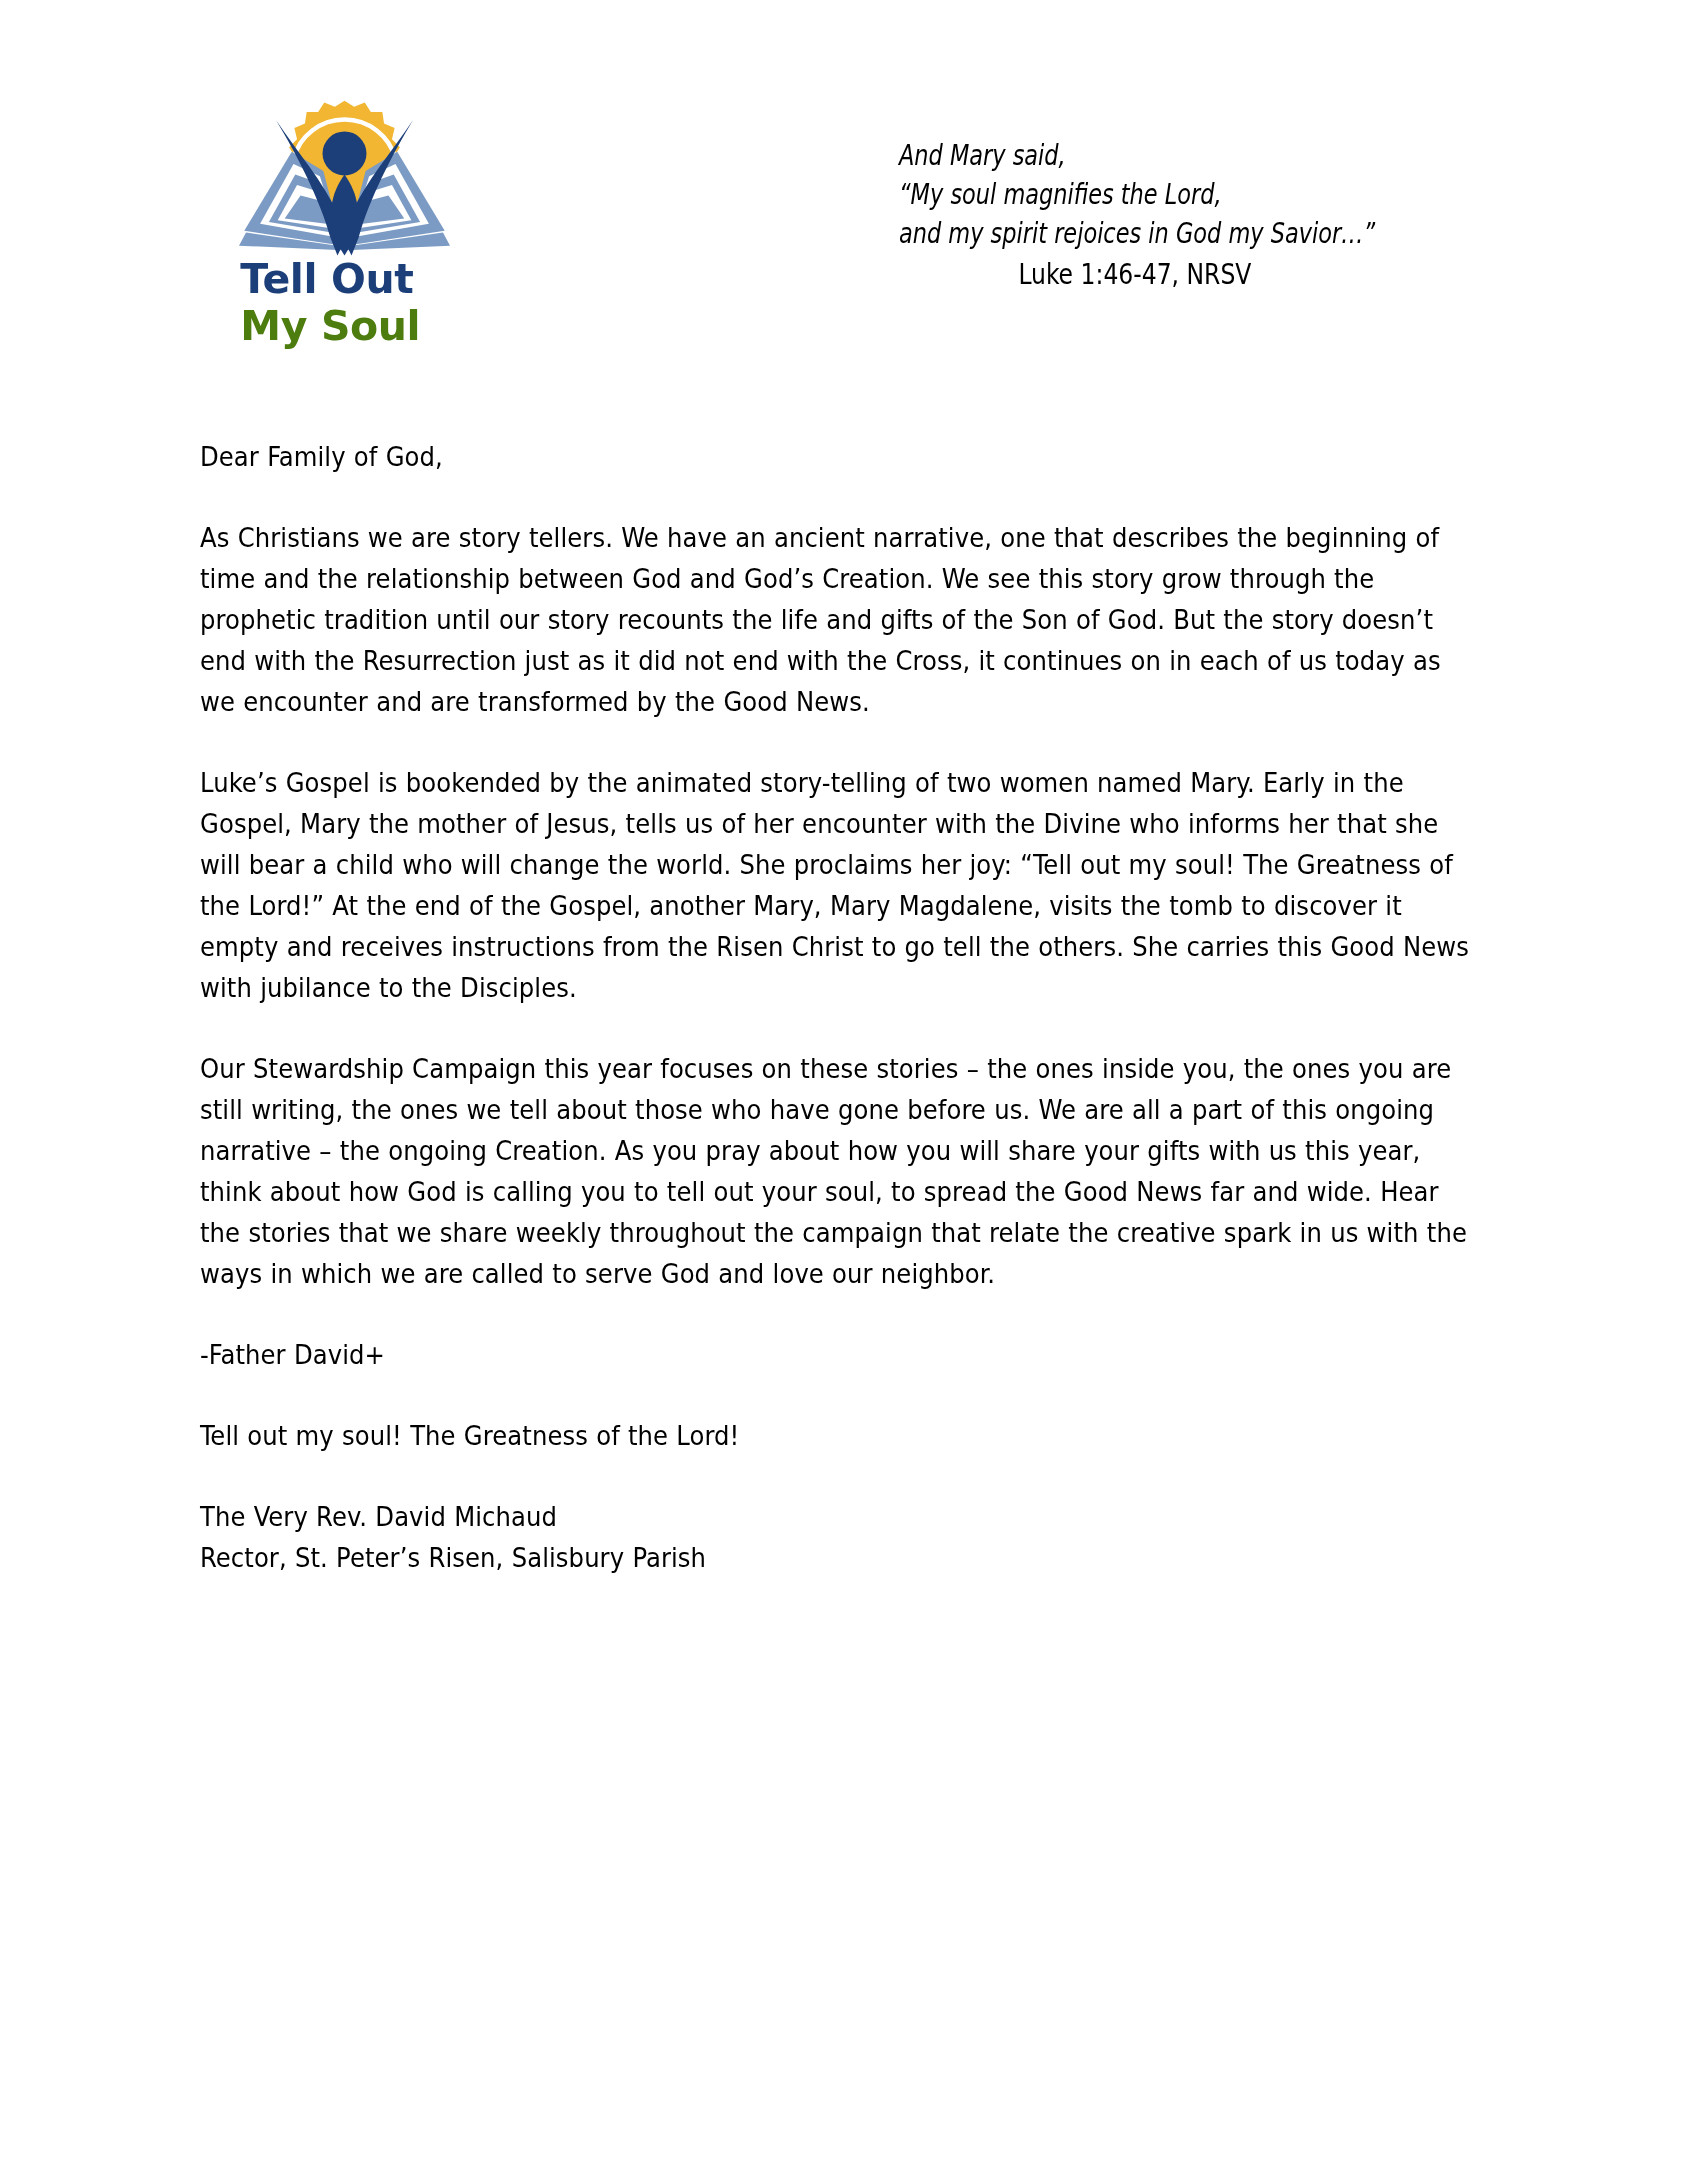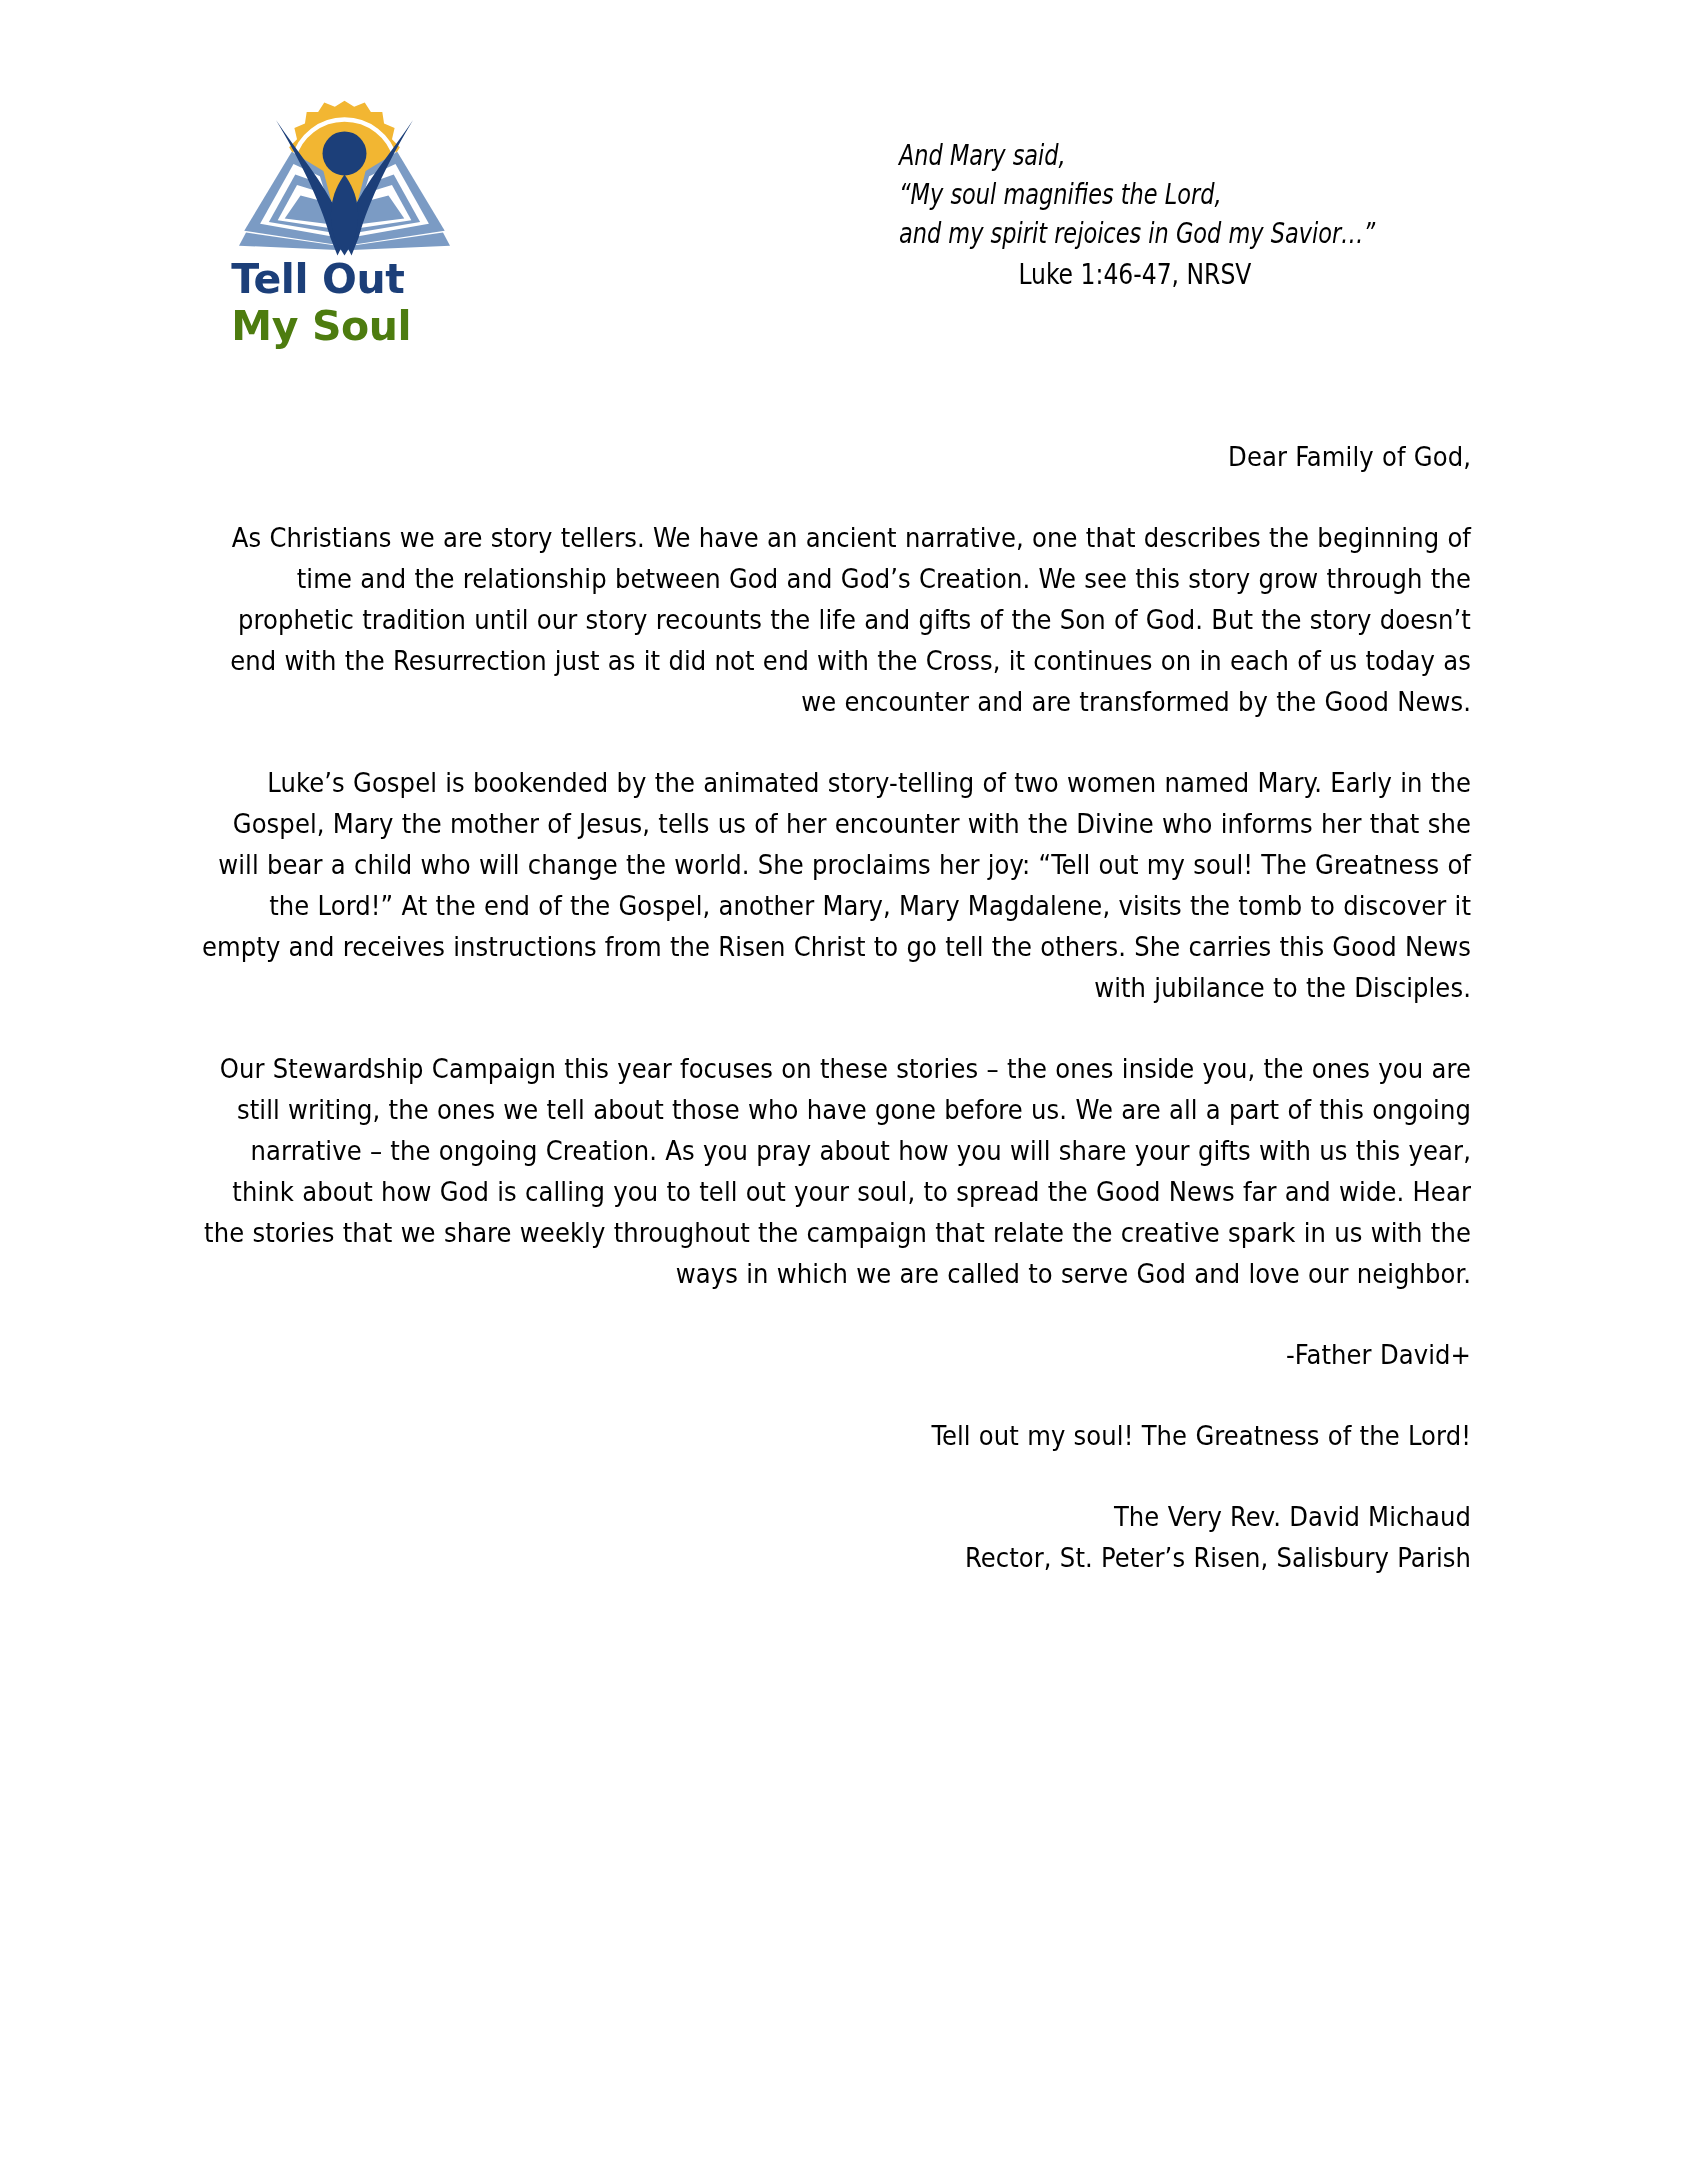--- a/index.html
+++ b/index.html
@@ -44,20 +44,21 @@
     display: block;
   }
 
   .logo-wordmark {
     margin-top: -3.5px;
     text-align: left;
     padding-left: 5.3px;
     font-family: "DejaVu Sans", "Liberation Sans", sans-serif;
     font-weight: bold;
     letter-spacing: -0.4px;
+    margin-left: 9px;
   }
 
   .logo-line1 {
     display: block;
     font-size: 41px;
     line-height: 47px;
     color: #1C3F79;
   }
 
   .logo-line2 {
@@ -109,21 +110,21 @@
     top: 436px;
     width: 1271px;
   }
 
   .para {
     margin: 0 0 40px 0;
     font-family: "DejaVu Sans Condensed", "Liberation Sans", sans-serif;
     font-size: 27px;
     line-height: 41px;
     color: #000000;
-    text-align: right;
+    text-align: left;
     letter-spacing: 0.1px;
     word-spacing: 0.4px;
   }
 
   .para:last-child {
     margin-bottom: 8px;
   }
 
   .sign-block .sign-line {
     display: block;

